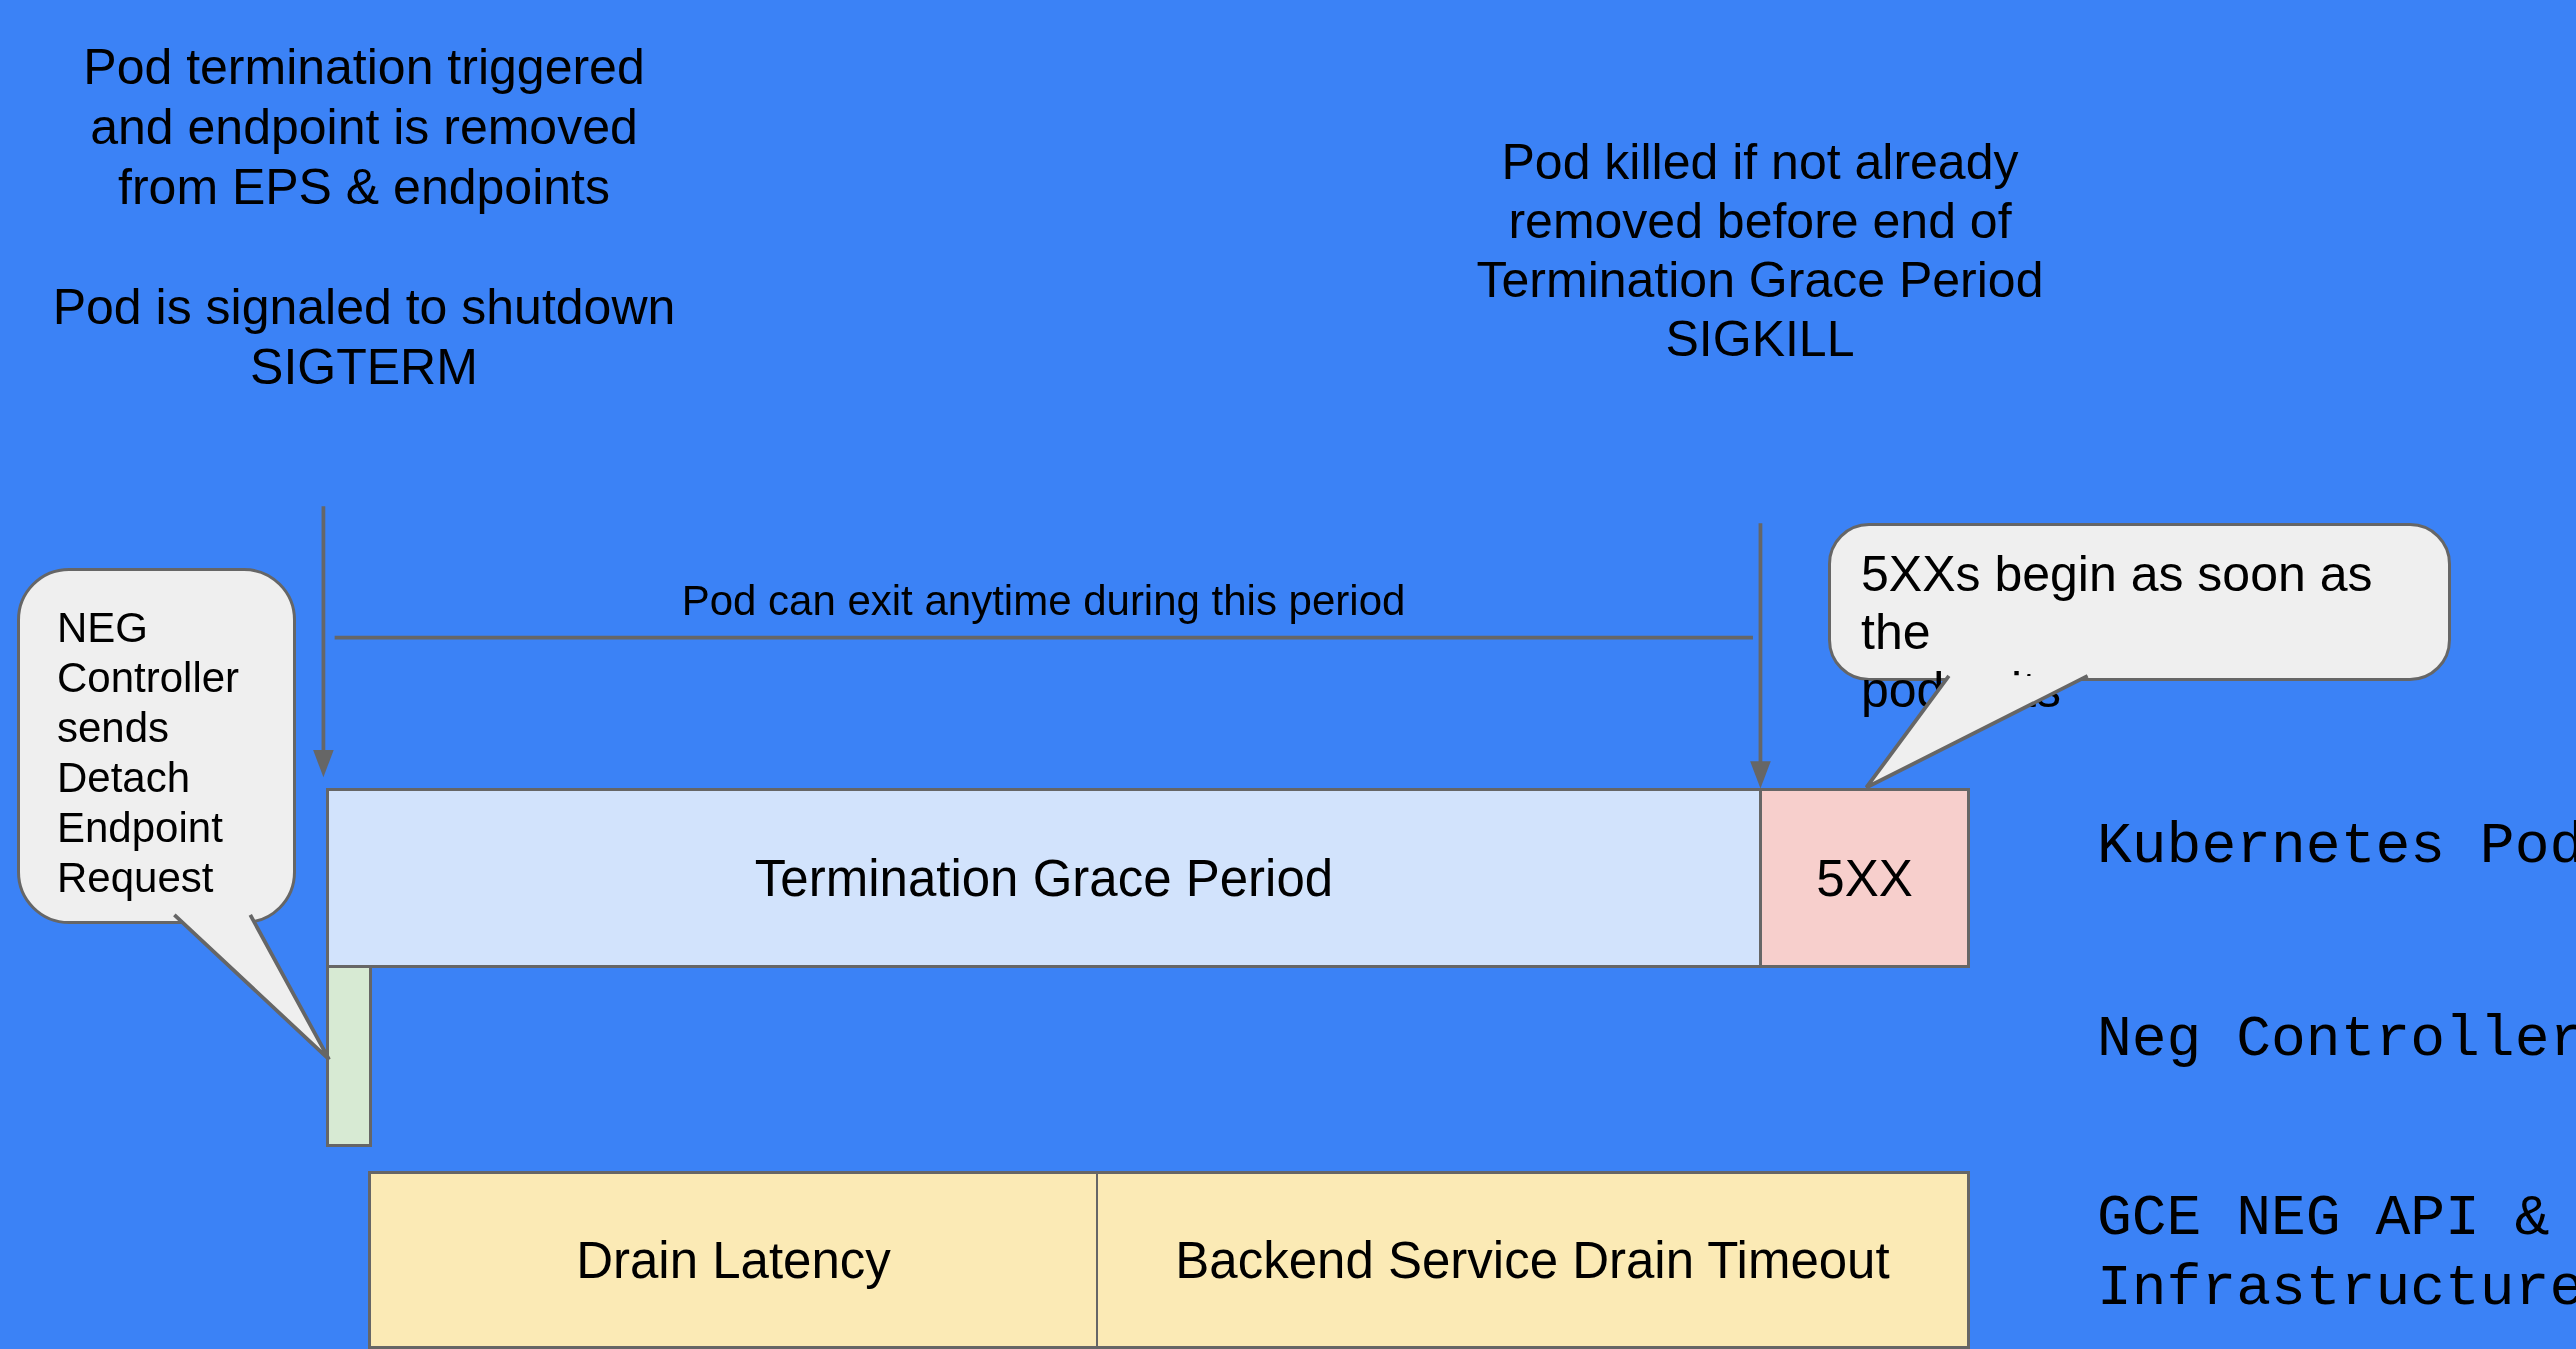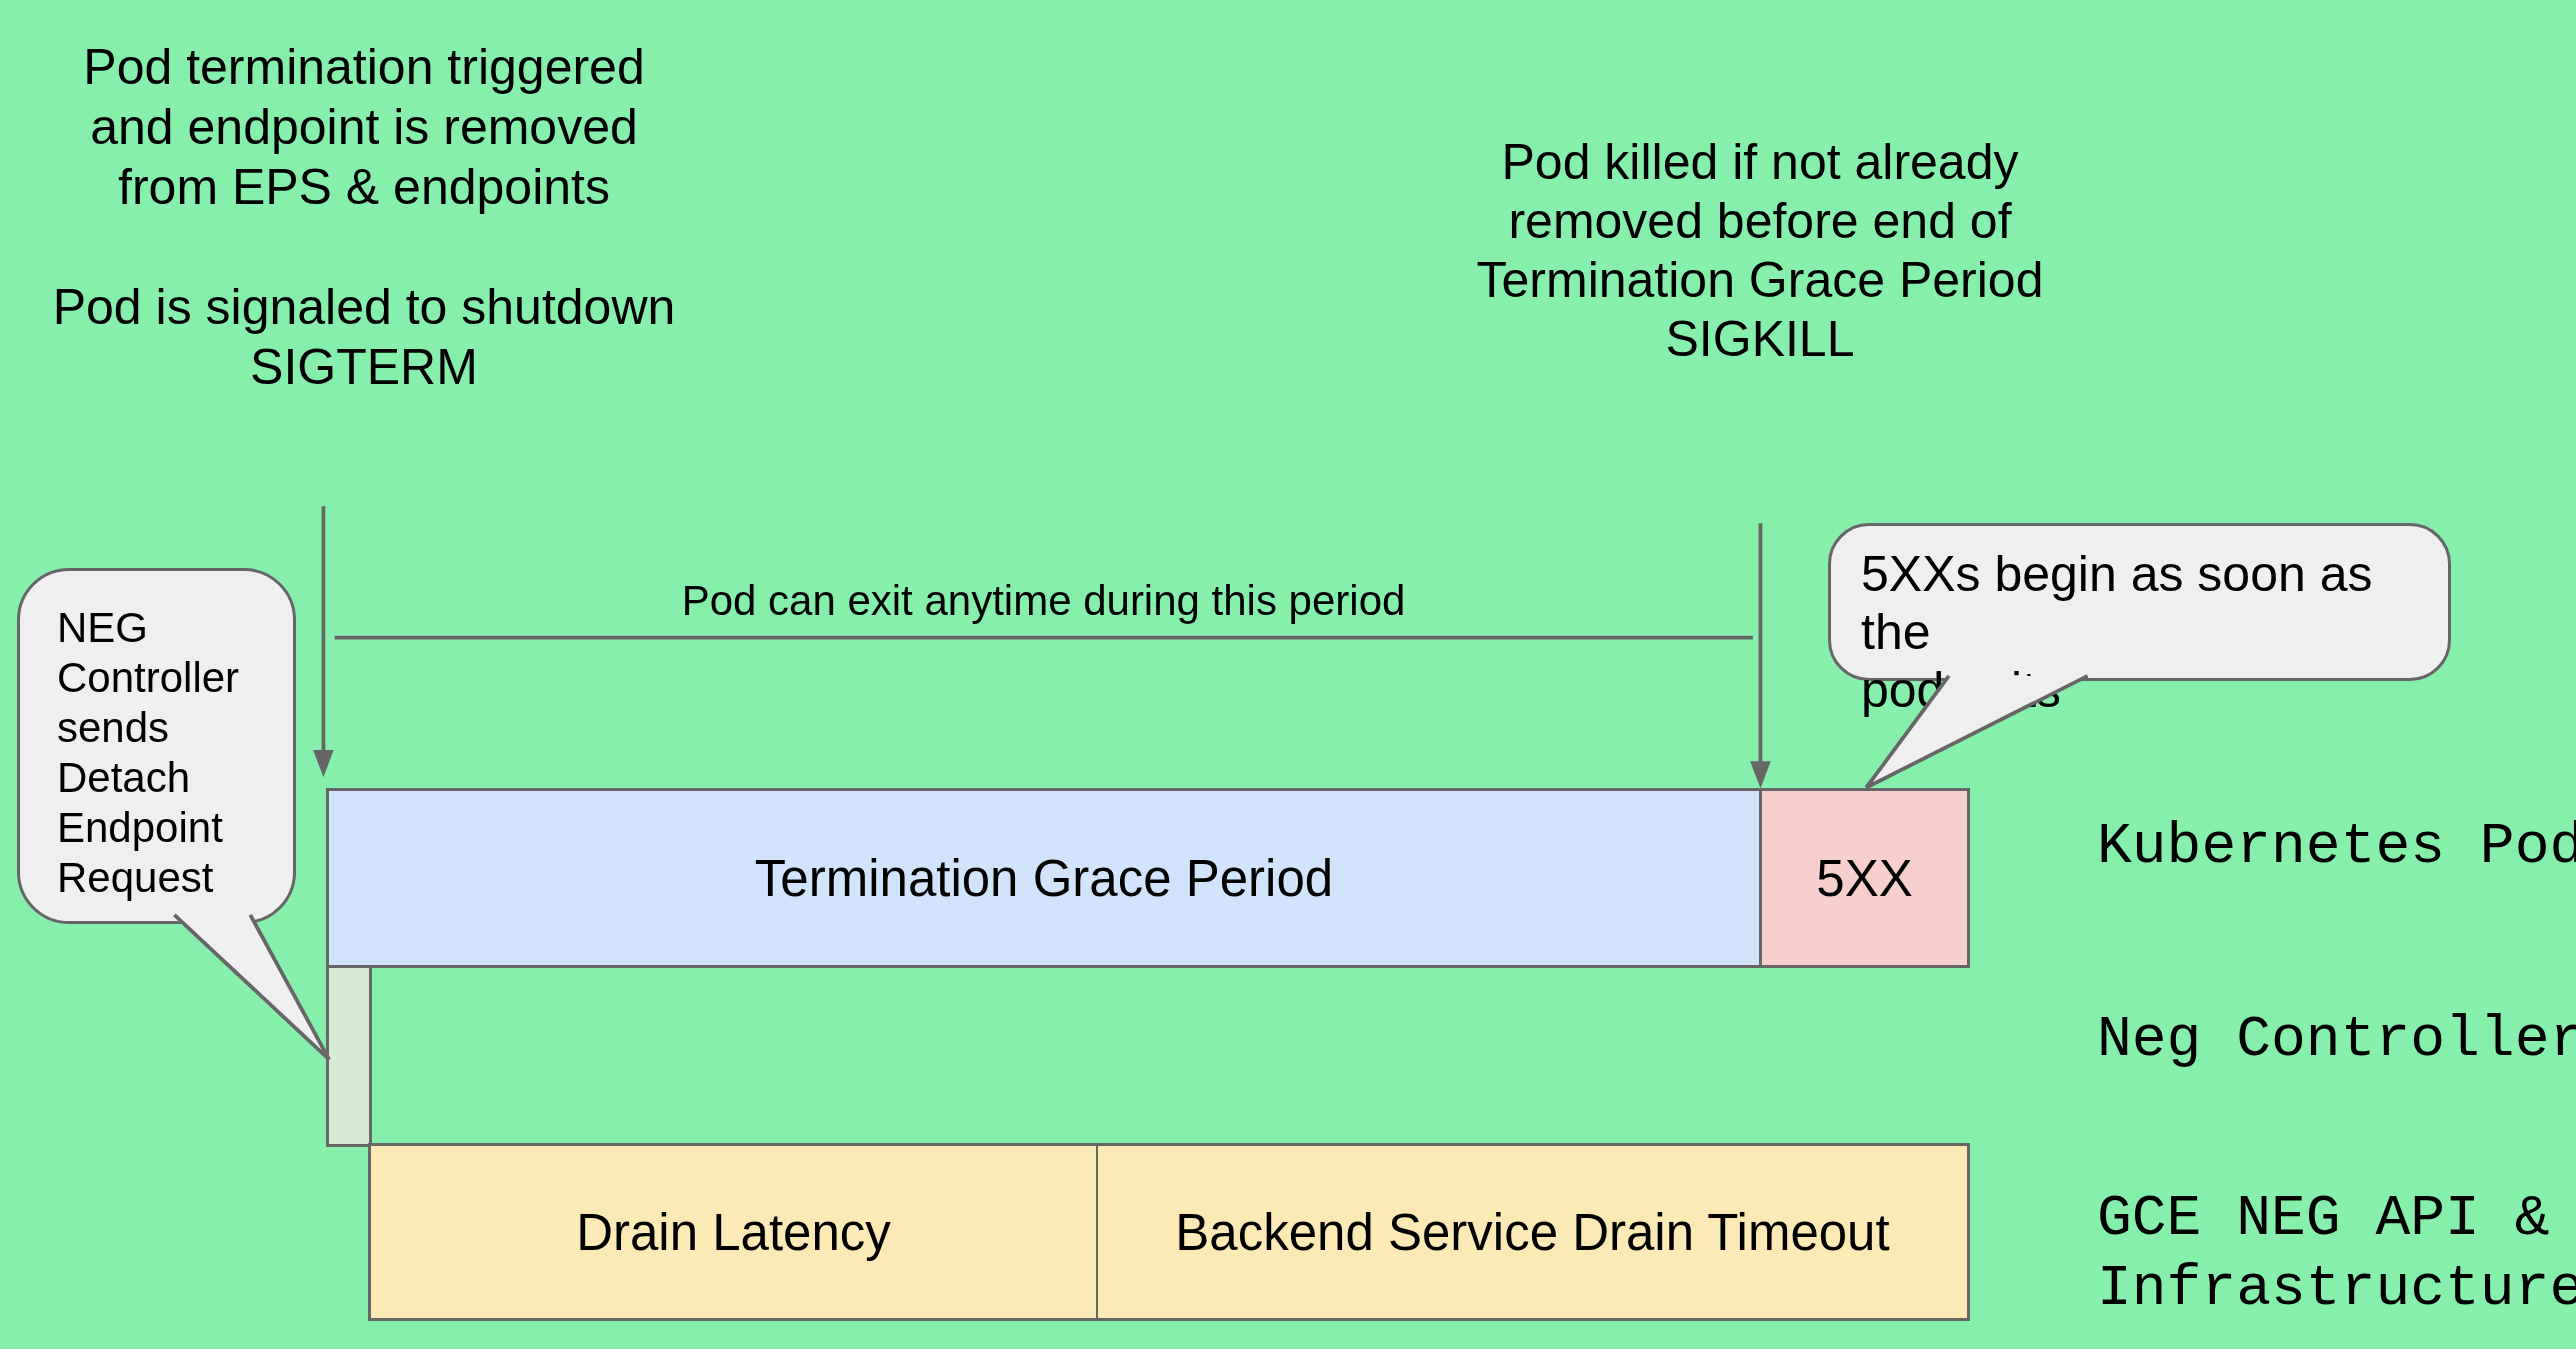--- a/index.html
+++ b/index.html
@@ -1,19 +1,19 @@
 <!DOCTYPE html>
 <html style="font-size:15px"><head>
 <meta charset="utf-8">
 <style>
   html,body{margin:0;padding:0;background:#ffffff;}
   .canvas{
     position:relative;
     width:2576px;height:1350px;
-    background:#86efac;
+    background:#3b82f6;
     font-family:"Liberation Sans", sans-serif;
     color:#000000;
     overflow:hidden;
   }
   .abs{position:absolute;}
   .txt-center{text-align:center;}
   .note{
     font-size:50px;
     line-height:60px;
     color:#000000;
@@ -106,21 +106,21 @@
   <div class="bar bar-blue" style="left:326px;top:788px;width:1436px;height:180px;">
     <span class="bar-label">Termination Grace Period</span>
   </div>
 
   <div class="bar bar-pink" style="left:1759px;top:788px;width:211px;height:180px;text-align:right;">
     <span class="bar-label">5XX</span>
   </div>
 
   <div class="bar bar-green" style="left:326px;top:965px;width:46px;height:182px;"></div>
 
-  <div class="yellow-wrap" style="left:368px;top:1143px;width:1602px;height:178px;text-align:center;">
+  <div class="yellow-wrap" style="left:368px;top:1171px;width:1602px;height:178px;text-align:center;">
     <div class="yellow-cell first" style="width:727px;">
       <span class="bar-label">Drain Latency</span>
     </div>
     <div class="yellow-cell" style="flex:1;">
       <span class="bar-label">Backend Service Drain Timeout</span>
     </div>
   </div>
 
   <div class="row-label" style="top:812px;">Kubernetes Pod</div>
   <div class="row-label" style="top:1005px;">Neg Controller</div>

